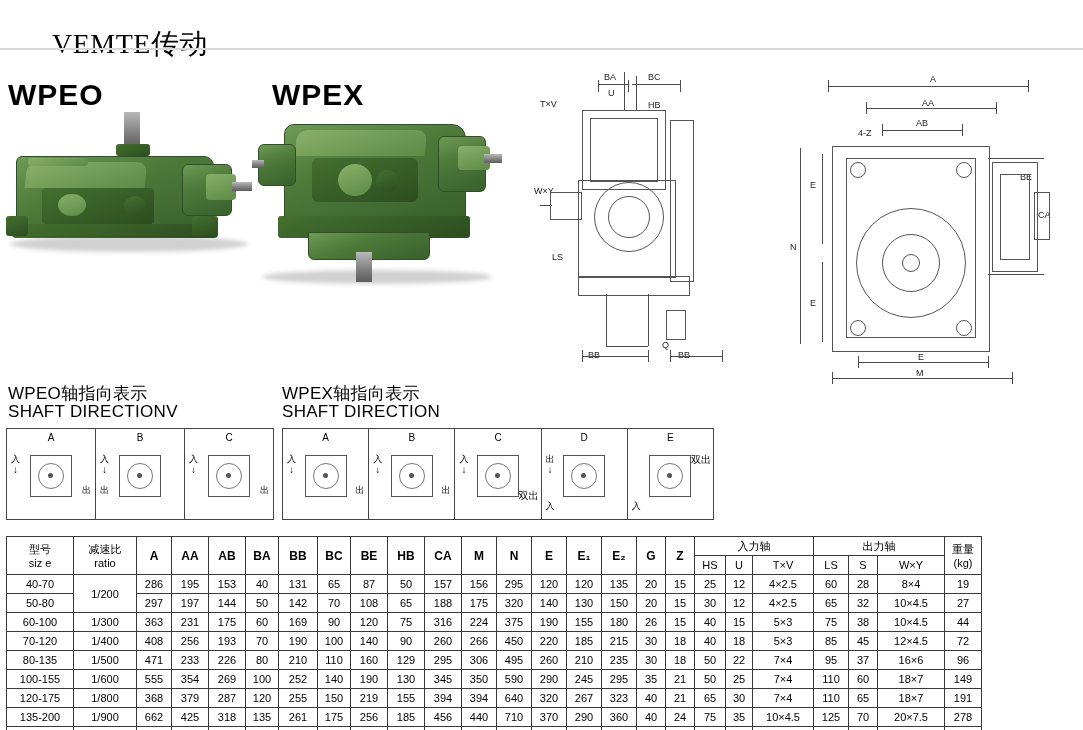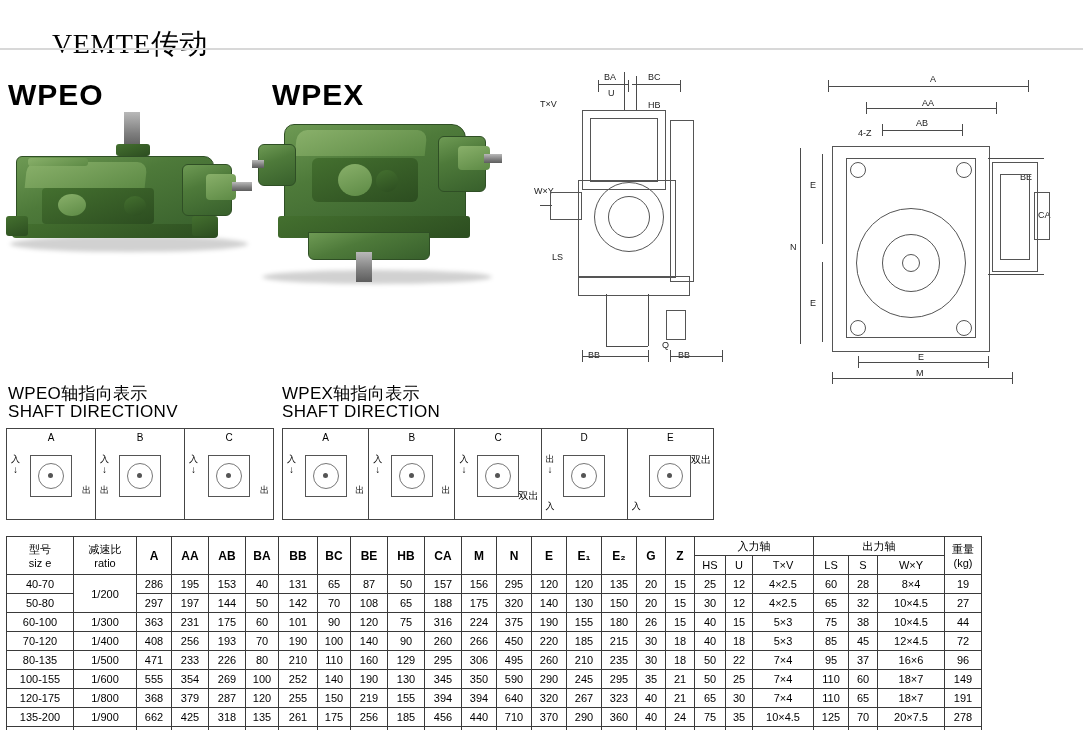--- a/index.html
+++ b/index.html
@@ -383,21 +383,21 @@
     <td>27</td>
   </tr>
 
   <tr>
     <td class="size">60-100</td>
     <td>1/300</td>
     <td>363</td>
     <td>231</td>
     <td>175</td>
     <td>60</td>
-    <td>101</td>
+    <td>169</td>
     <td>90</td>
     <td>120</td>
     <td>75</td>
     <td>316</td>
     <td>224</td>
     <td>375</td>
     <td>190</td>
     <td>155</td>
     <td>180</td>
     <td>26</td>

